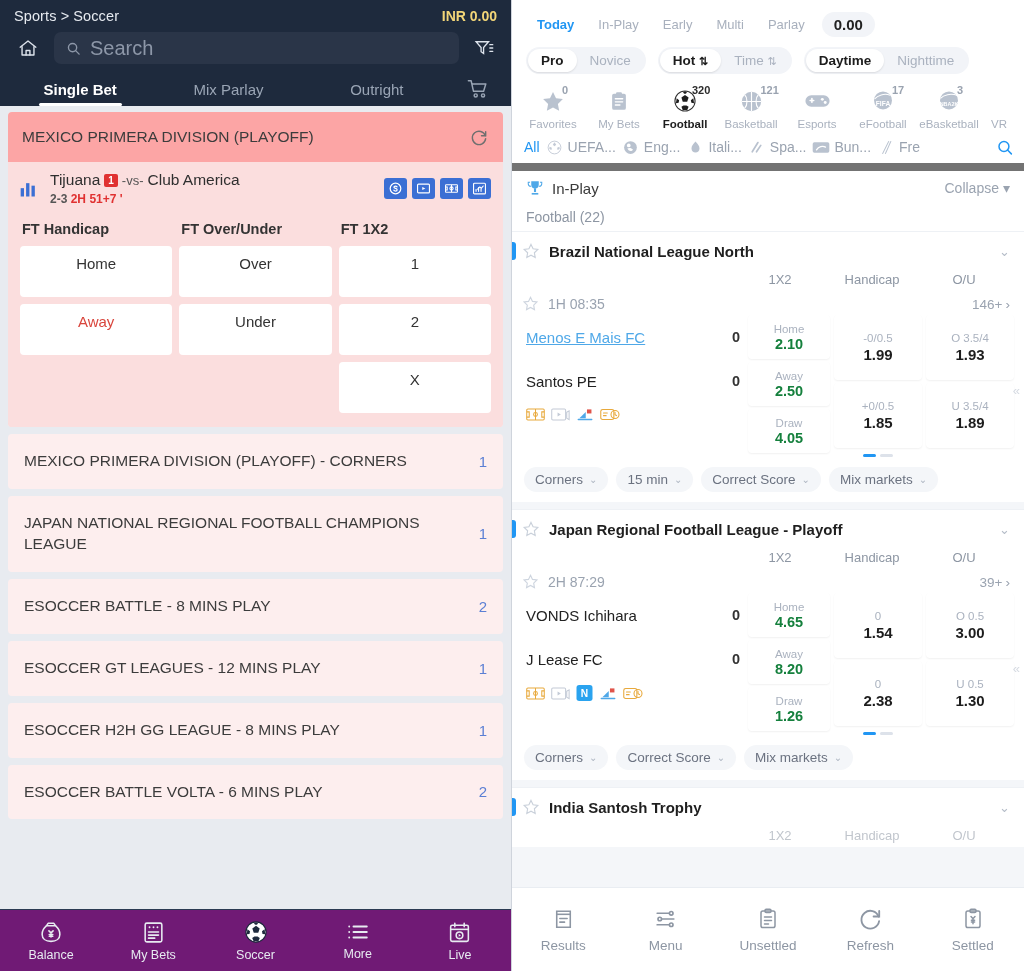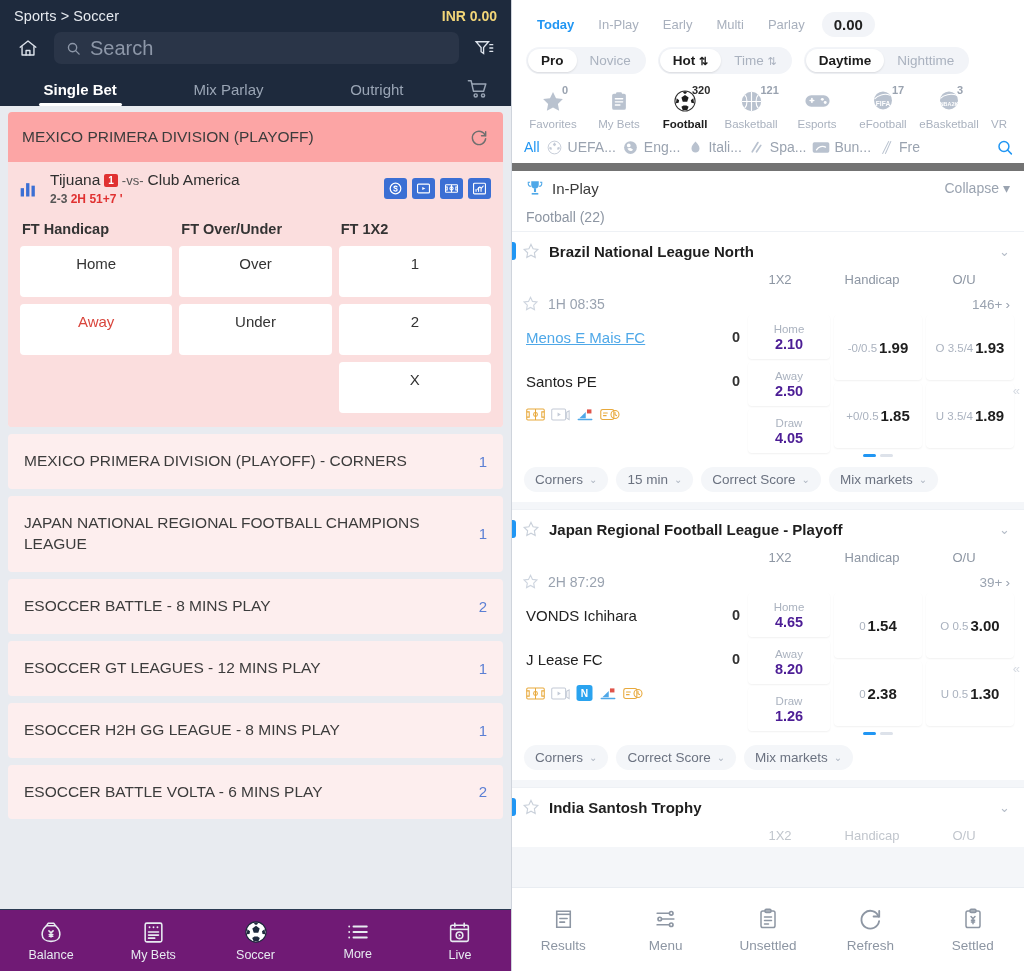--- a/index.html
+++ b/index.html
@@ -212,25 +212,25 @@
   .mb-icons { display:flex; align-items:center; gap:6px; padding: 4px 0 8px 0; }
 
   .odds-grid { display:flex; gap:4px; flex:none; }
   .odds-col-1x2 { display:flex; flex-direction:column; gap:3px; width:82px; }
   .oc {
     background:#fff; border-radius:4px; height:44px;
     display:flex; flex-direction:column; align-items:center; justify-content:center;
     box-shadow: 0 1px 2px rgba(0,0,0,.06); gap:1px;
   }
   .oc .lbl { font-size:11.5px; color:#aab2bf; }
-  .oc .val { font-size:14.5px; font-weight:bold; color:#4c1d95; }
+  .oc .val { font-size:14.5px; font-weight:bold; color:#15803d; }
   .odds-col-2 { display:flex; flex-direction:column; gap:3px; width:88px; position:relative;}
   .oc2 {
     background:#fff; border-radius:4px; height:65px;
-    display:flex; flex-direction:row; align-items:center; justify-content:center; gap:2px;
+    display:flex; flex-direction:column; align-items:center; justify-content:center; gap:2px;
     box-shadow: 0 1px 2px rgba(0,0,0,.06);
   }
   .oc2 .lbl { font-size:11.5px; color:#aab2bf; }
   .oc2 .val { font-size:15px; font-weight:bold; color:#1d1d1d; }
   .pager { display:flex; align-items:center; justify-content:center; gap:4px; padding: 3px 0 0 0; }
   .pg-dot { width:13px; height:3px; border-radius:2px; background:#dde2ea; }
   .pg-dot.on { background:#2196f3; }
   .collapse-arrow { position:absolute; right:-6px; top:48%; font-size:13px; color:#d5dae2; }
 
   .mkt-chips { display:flex; gap:8px; padding: 8px 12px 10px 12px; flex-wrap:wrap; }

